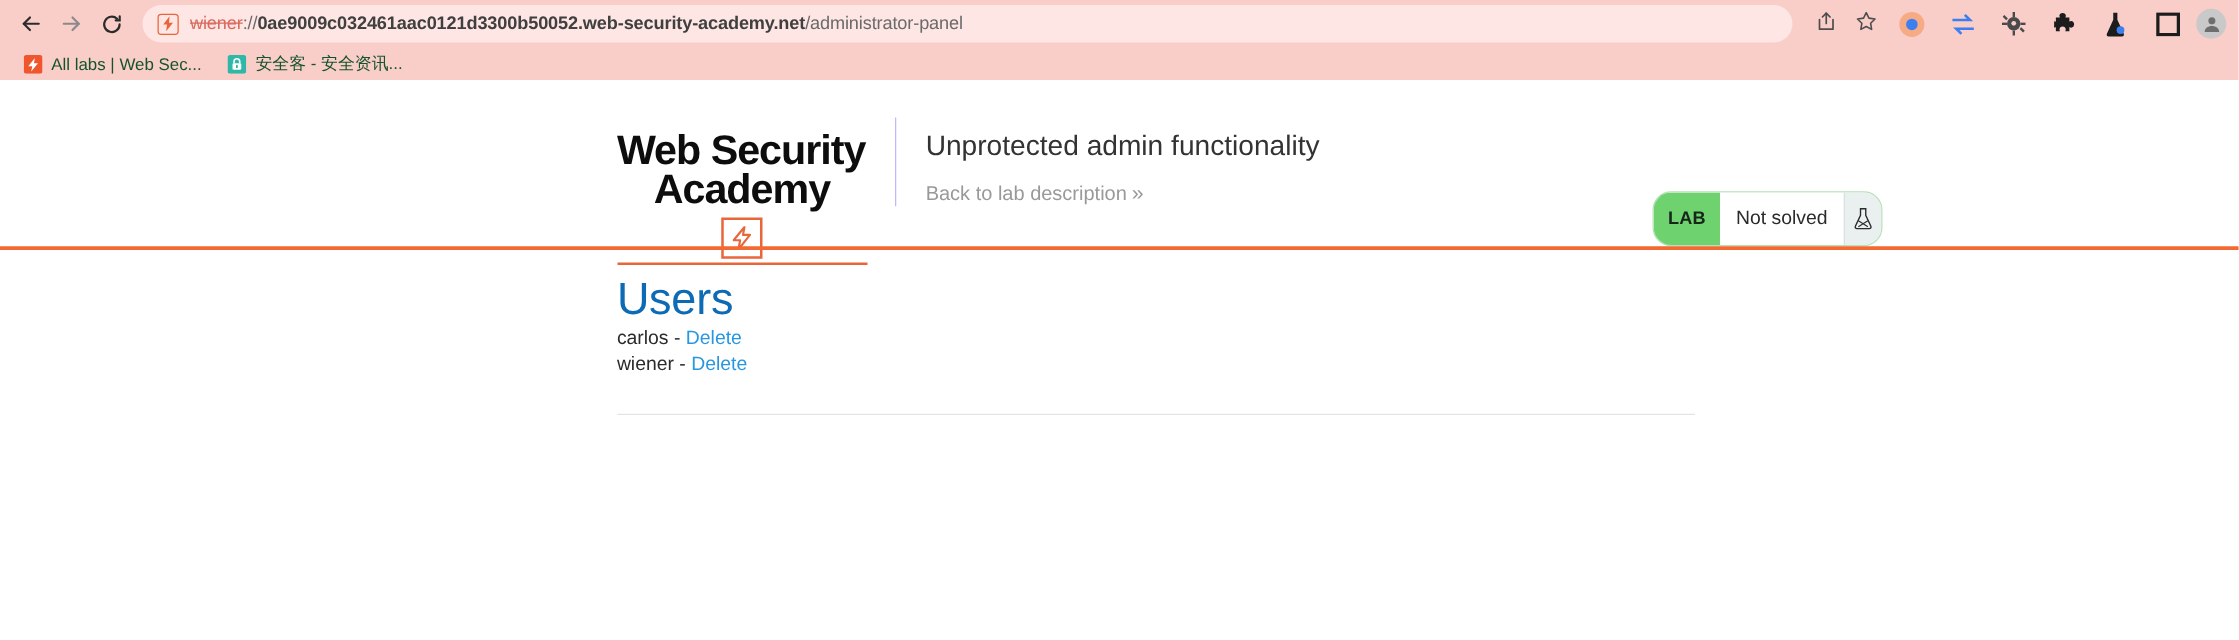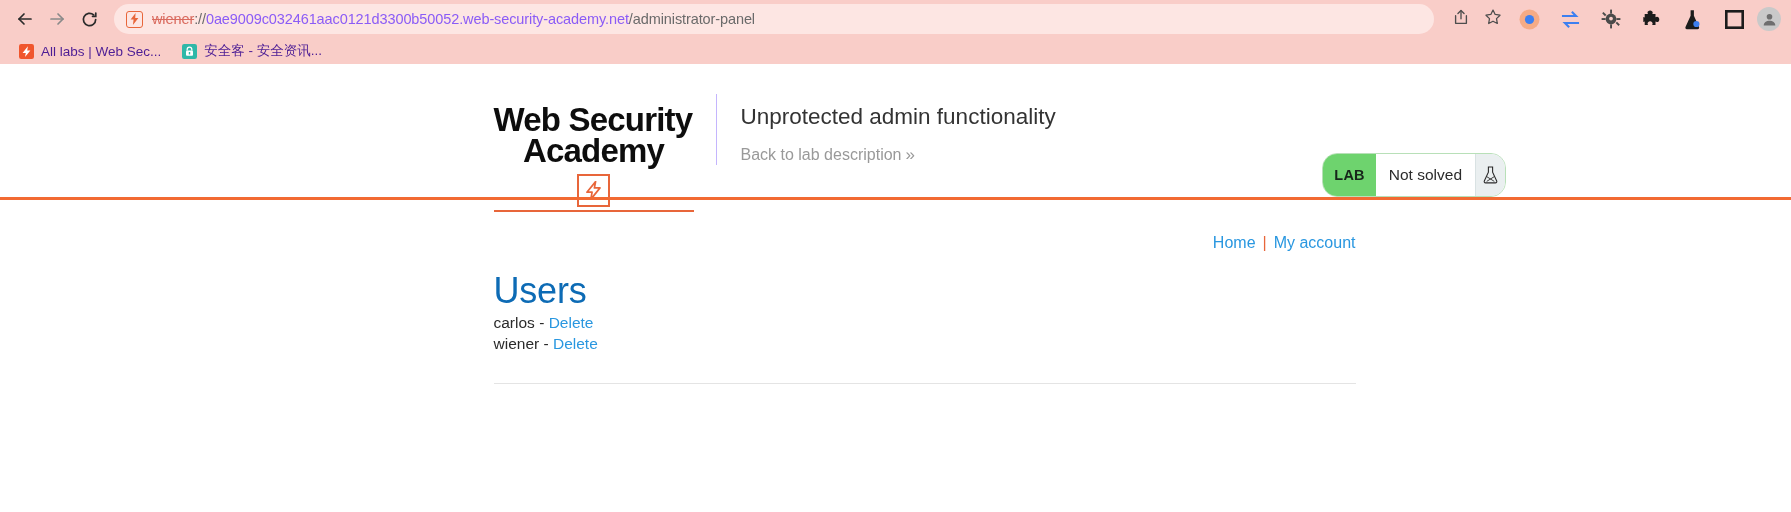--- a/index.html
+++ b/index.html
@@ -77,21 +77,21 @@
     overflow: hidden;
     text-overflow: ellipsis;
     letter-spacing: -0.1px;
   }
 
   .url-scheme {
     color: #d96a5e;
     text-decoration: line-through;
   }
 
-  .url-host { color: #8b5cf6; }
+  .url-host { color: #404040; font-weight: bold; }
   .url-path { color: #6a6a6a; }
 
   .omnibox-actions {
     display: flex;
     align-items: center;
     gap: 14px;
     margin-left: 10px;
     flex-shrink: 0;
     color: #4d4d4d;
   }
@@ -140,21 +140,21 @@
     display: flex;
     align-items: center;
     gap: 7px;
     padding: 3px 8px;
     border-radius: 4px;
     white-space: nowrap;
   }
 
   .bookmark-label {
     font-size: 13.5px;
-    color: #4c1d95;
+    color: #14532d;
   }
 
   .bm-favicon {
     width: 16px;
     height: 16px;
     display: flex;
     align-items: center;
     justify-content: center;
     flex-shrink: 0;
   }
@@ -520,23 +520,20 @@
           <path d="M3.7 10.6l7.6 4.8M11.3 10.6l-7.6 4.8" stroke="#2b2b2b" stroke-width="0.9"></path>
         </svg>
       </span>
     </div>
 
     <div class="header-rule" style="position:absolute;bottom:0;left:0;"></div>
   </div>
 
   <div class="body-wrap">
 
-    <div class="top-links">
-      <a href="#">Home</a><span class="link-sep">|</span><a href="#">My account</a>
-    </div>
 
     <h1 class="users-heading">Users</h1>
 
     <div class="user-list">
       <div class="user-row">
         <span>carlos</span>
         <span>-</span>
         <a href="#" class="delete-link">Delete</a>
       </div>
       <div class="user-row">

